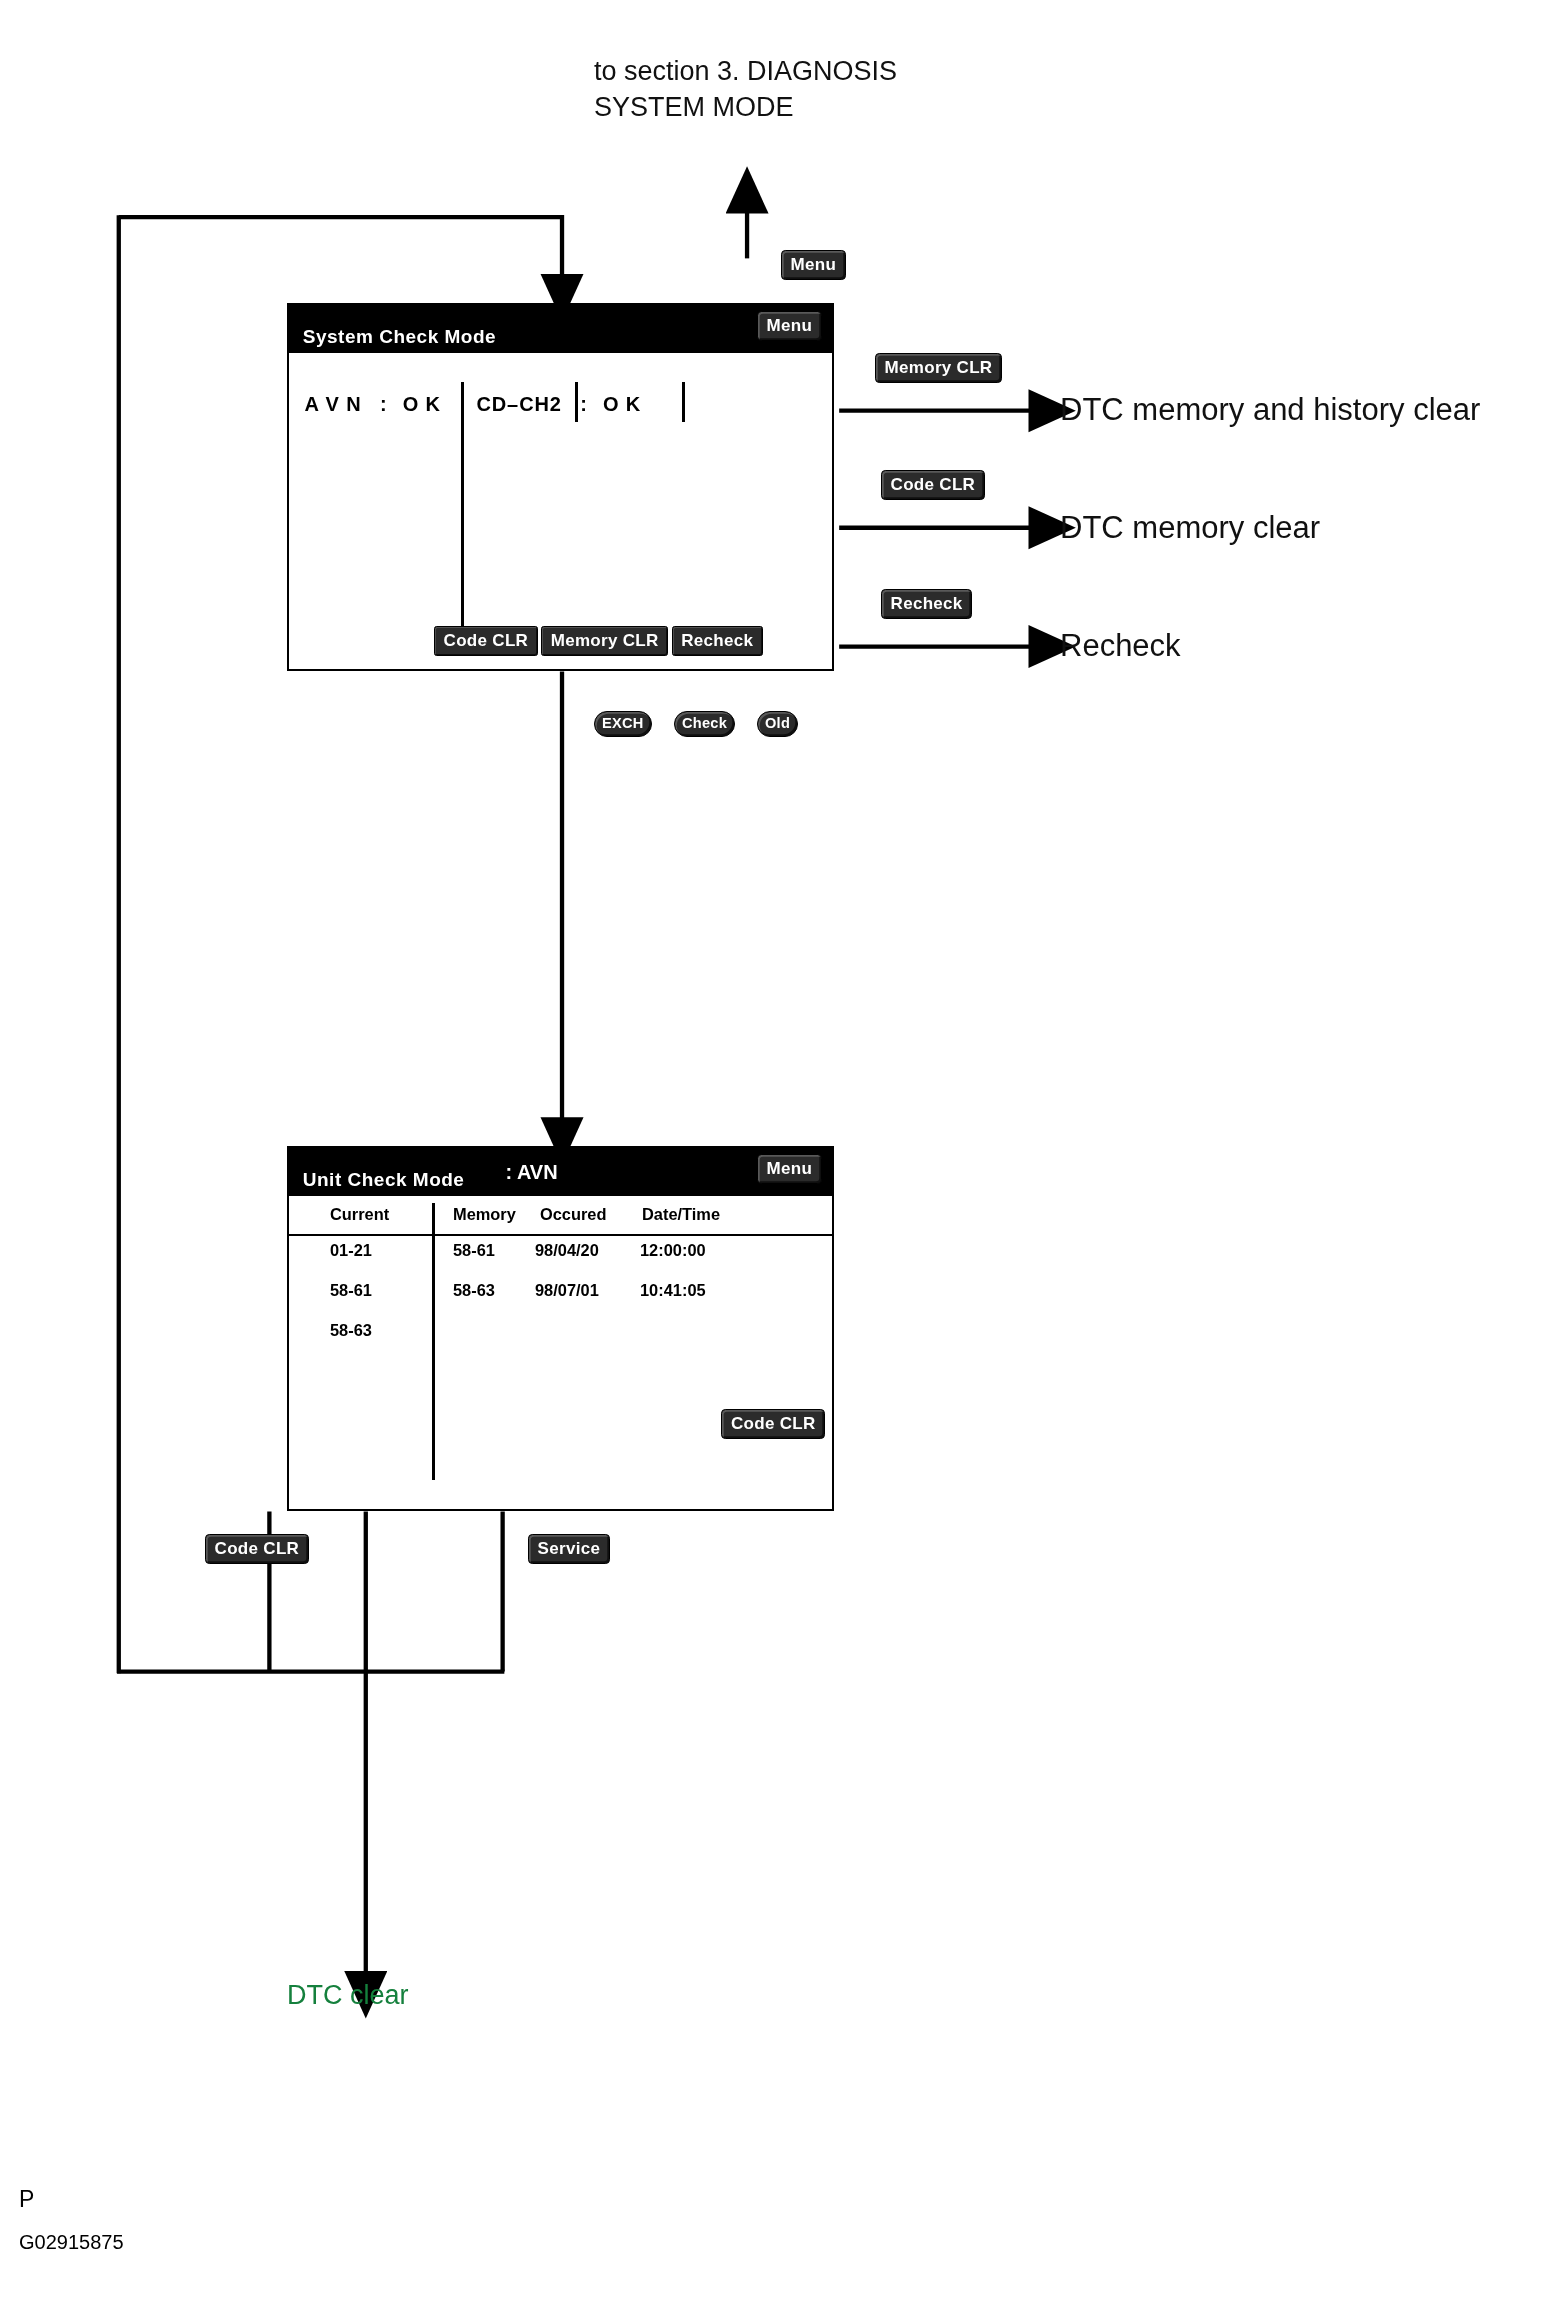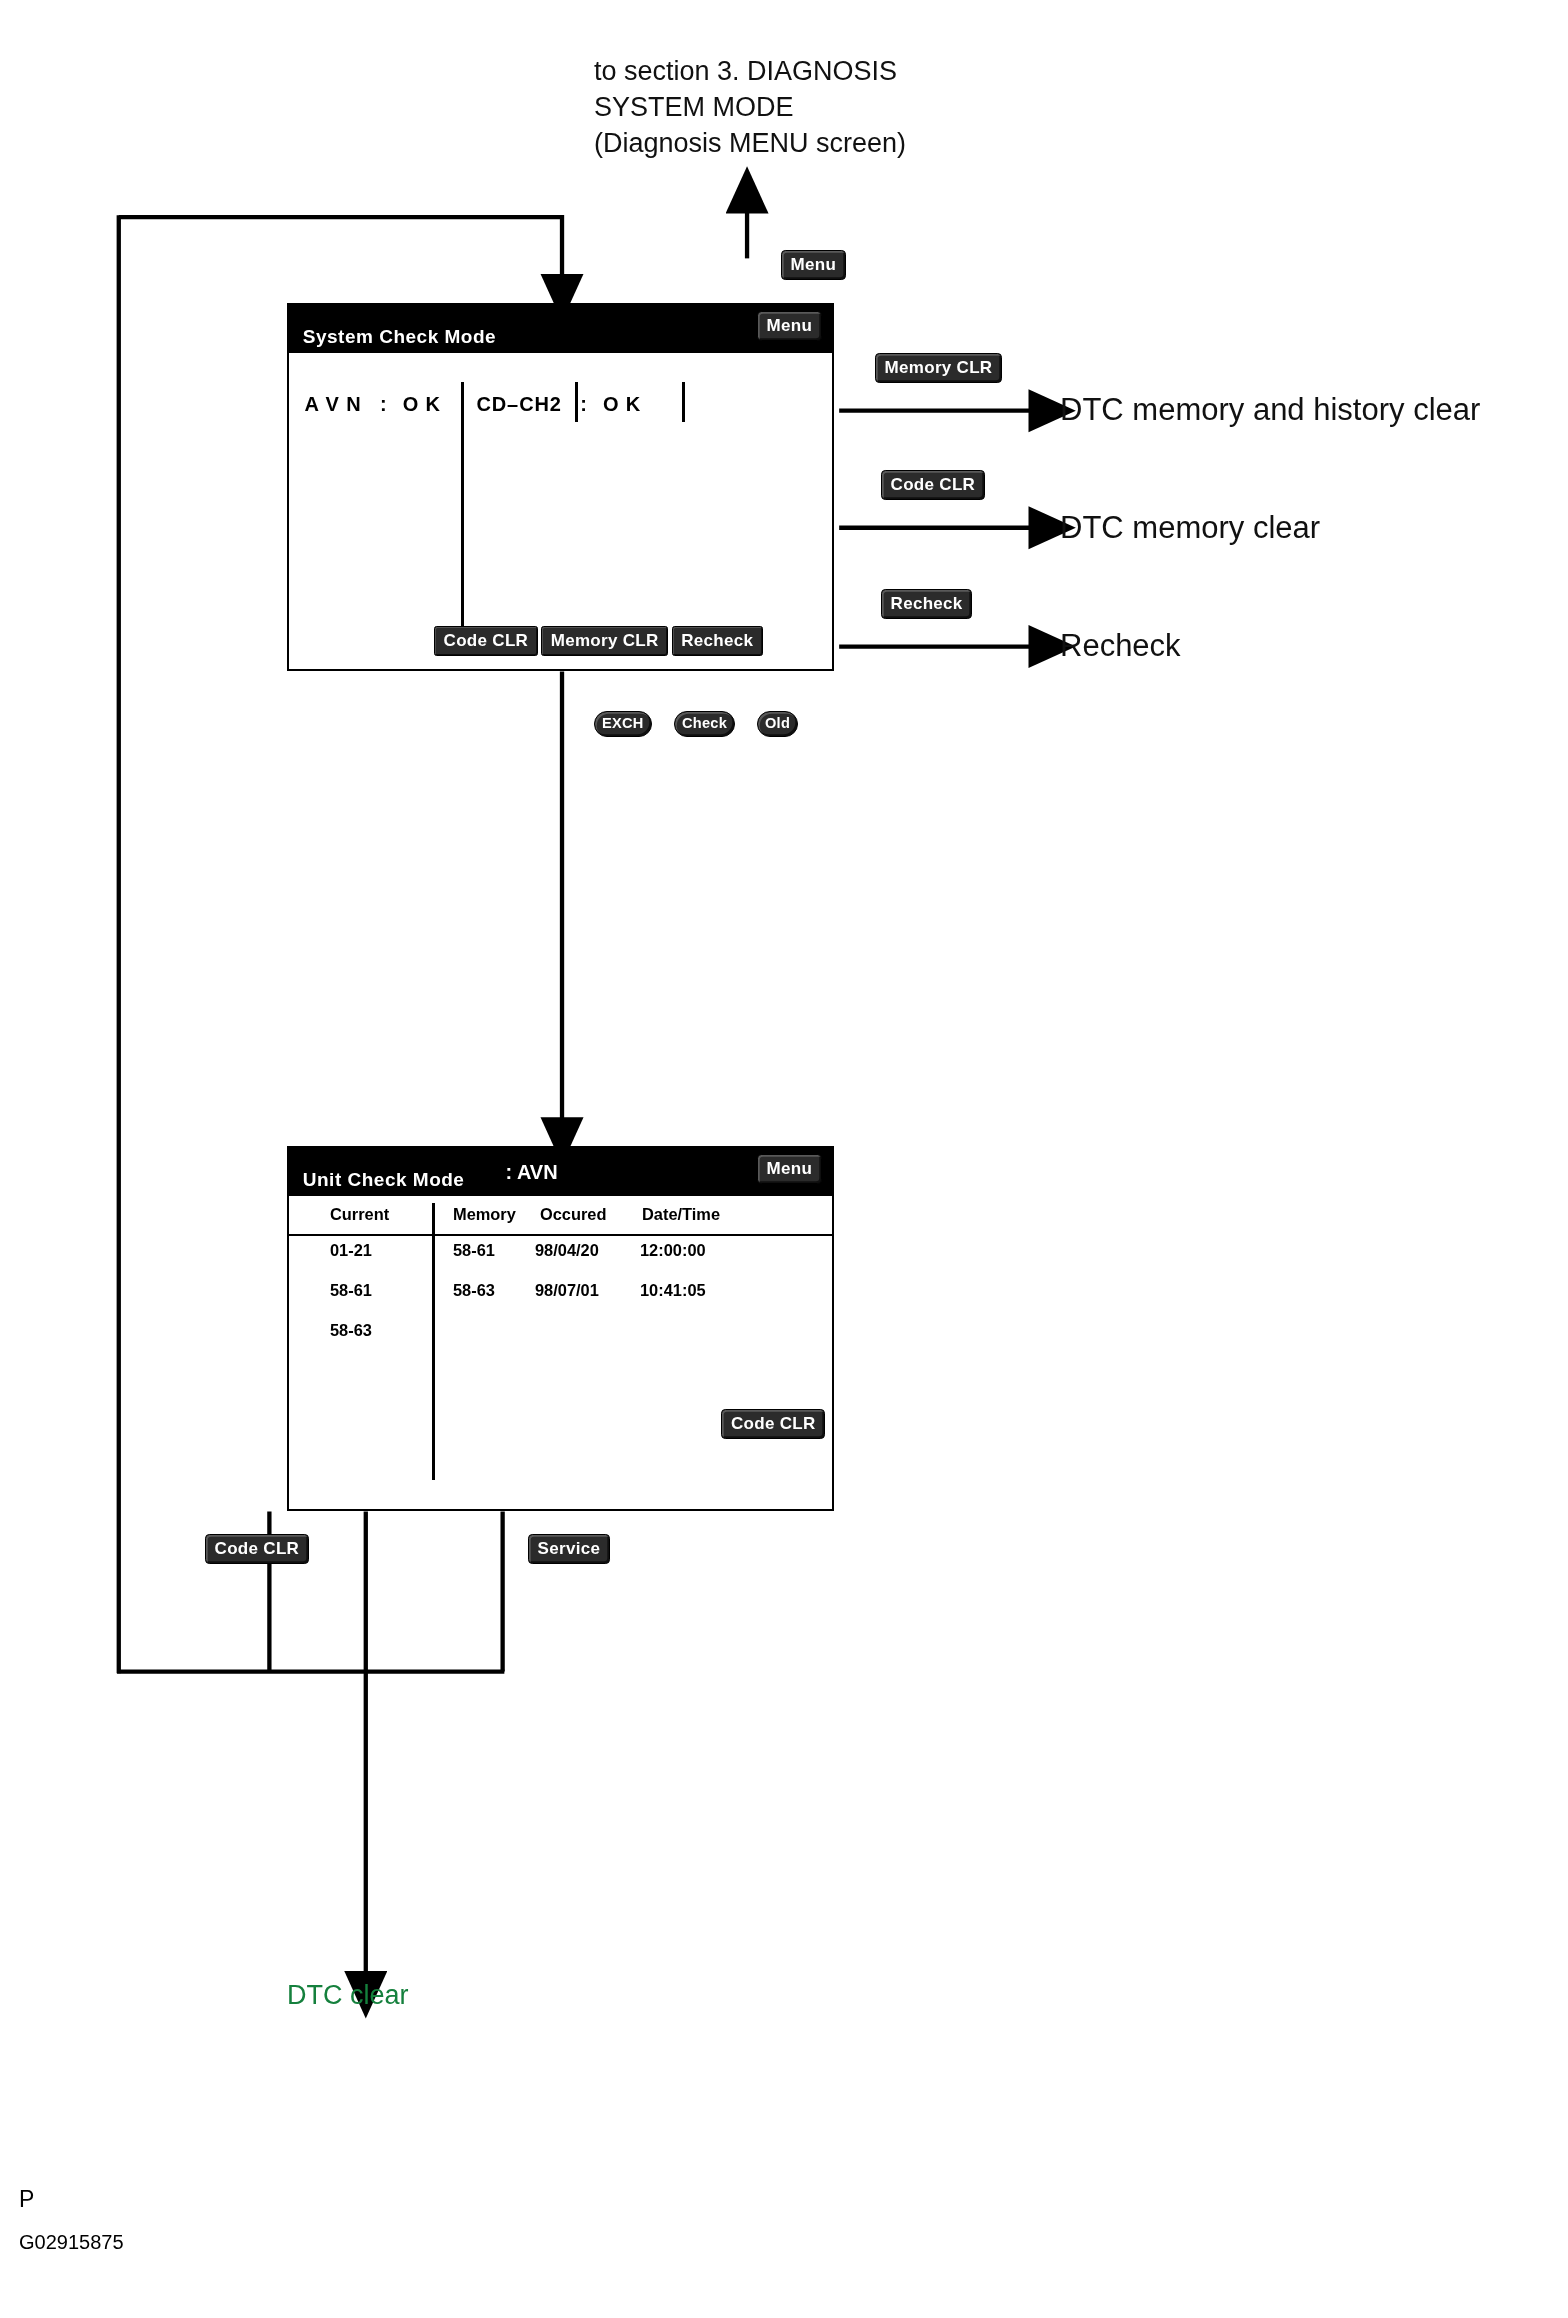--- a/index.html
+++ b/index.html
@@ -235,21 +235,20 @@
     <line x1="975" y1="613" x2="1215" y2="613" stroke="#000" stroke-width="5" marker-end="url(#arrow)"></line>
 
     <line x1="975" y1="751" x2="1215" y2="751" stroke="#000" stroke-width="5" marker-end="url(#arrow)"></line>
 
     <line x1="425" y1="1756" x2="425" y2="2310" stroke="#000" stroke-width="5" marker-end="url(#arrow)"></line>
   </svg>
 
   <div class="abs top-caption">
     <div>to section 3. DIAGNOSIS</div>
     <div>SYSTEM MODE</div>
-    <div>(Diagnosis MENU screen)</div>
   </div>
 
   <div class="abs floatkey" style="left:781px; top:250px;">
     <span class="key">Menu</span>
   </div>
 
   <div class="abs panel" id="panel-system">
     <div class="panel-title">
       <span class="t-main">System Check Mode</span>
       <span class="key">Menu</span>

